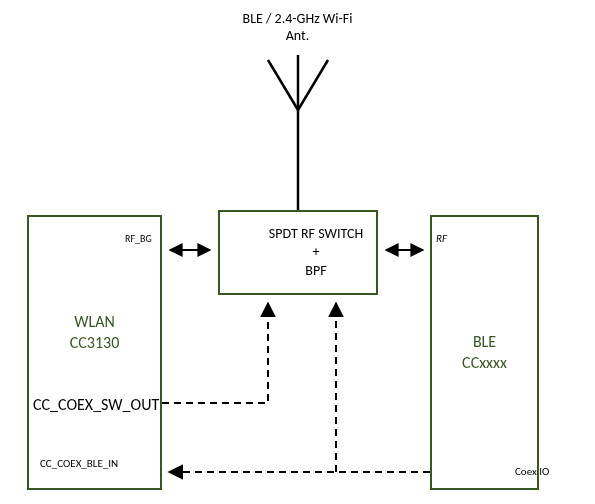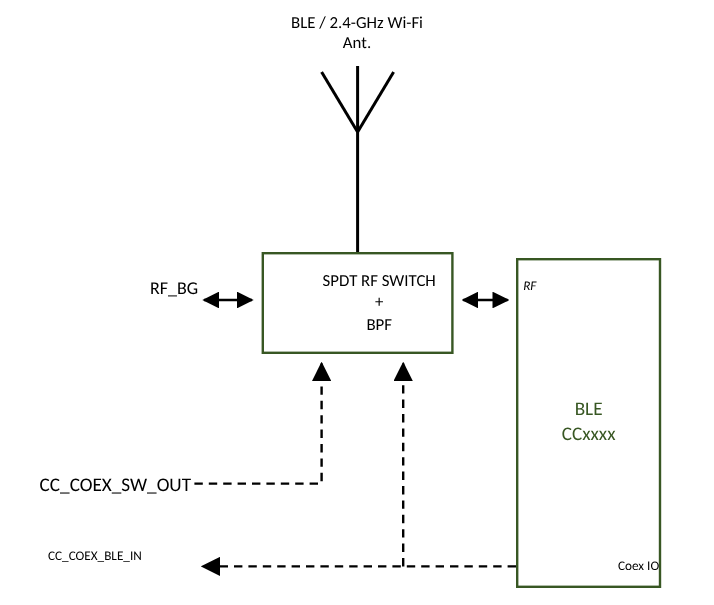--- a/index.html
+++ b/index.html
@@ -51,29 +51,35 @@
   </div>
 
   <div class="box" style="left:218px; top:210px; width:160px; height:85px; display:flex; flex-direction:column; justify-content:center;padding-left:36px;">
     <div class="box-title" style="font-size:14px; color:#000;">
       <span>SPDT RF SWITCH</span><br>
       <span>+</span><br>
       <span>BPF</span>
     </div>
   </div>
 
+  <div class="box" style="left:27px; top:215px; width:135px; height:275px;">
+    <div class="box-title" style="position:absolute; top:95px; width:100%;">
+      <span>WLAN</span><br>
+      <span>CC3130</span>
+    </div>
+  </div>
 
-  <div class="box" style="left:430px; top:215px; width:121px; height:275px;">
+  <div class="box" style="left:430px; top:215px; width:109px; height:275px;">
     <div class="box-title" style="position:absolute; top:115px; width:100%;">
       <span>BLE</span><br>
       <span>CCxxxx</span>
     </div>
   </div>
 
-  <div class="label" style="left:125px; top:232px; font-size:15px;">RF_BG</div>
+  <div class="label" style="left:125px; top:232px; font-size:10px;">RF_BG</div>
   <div class="label" style="left:436px; top:232px; font-size:11px;font-style:italic;">RF</div>
   <div class="label" style="left:33px; top:395px; font-size:16px;">CC_COEX_SW_OUT</div>
   <div class="label" style="left:40px; top:457px; font-size:11px;">CC_COEX_BLE_IN</div>
   <div class="label" style="left:515px; top:465px; font-size:11px;">Coex IO</div>
 
   <svg class="overlay" viewBox="0 0 595 504">
     <defs>
       <marker id="arrow" viewBox="0 0 10 10" refX="9" refY="5" markerWidth="7" markerHeight="7" orient="auto-start-reverse">
         <path d="M 0 0 L 10 5 L 0 10 z" fill="#000"></path>
       </marker>

